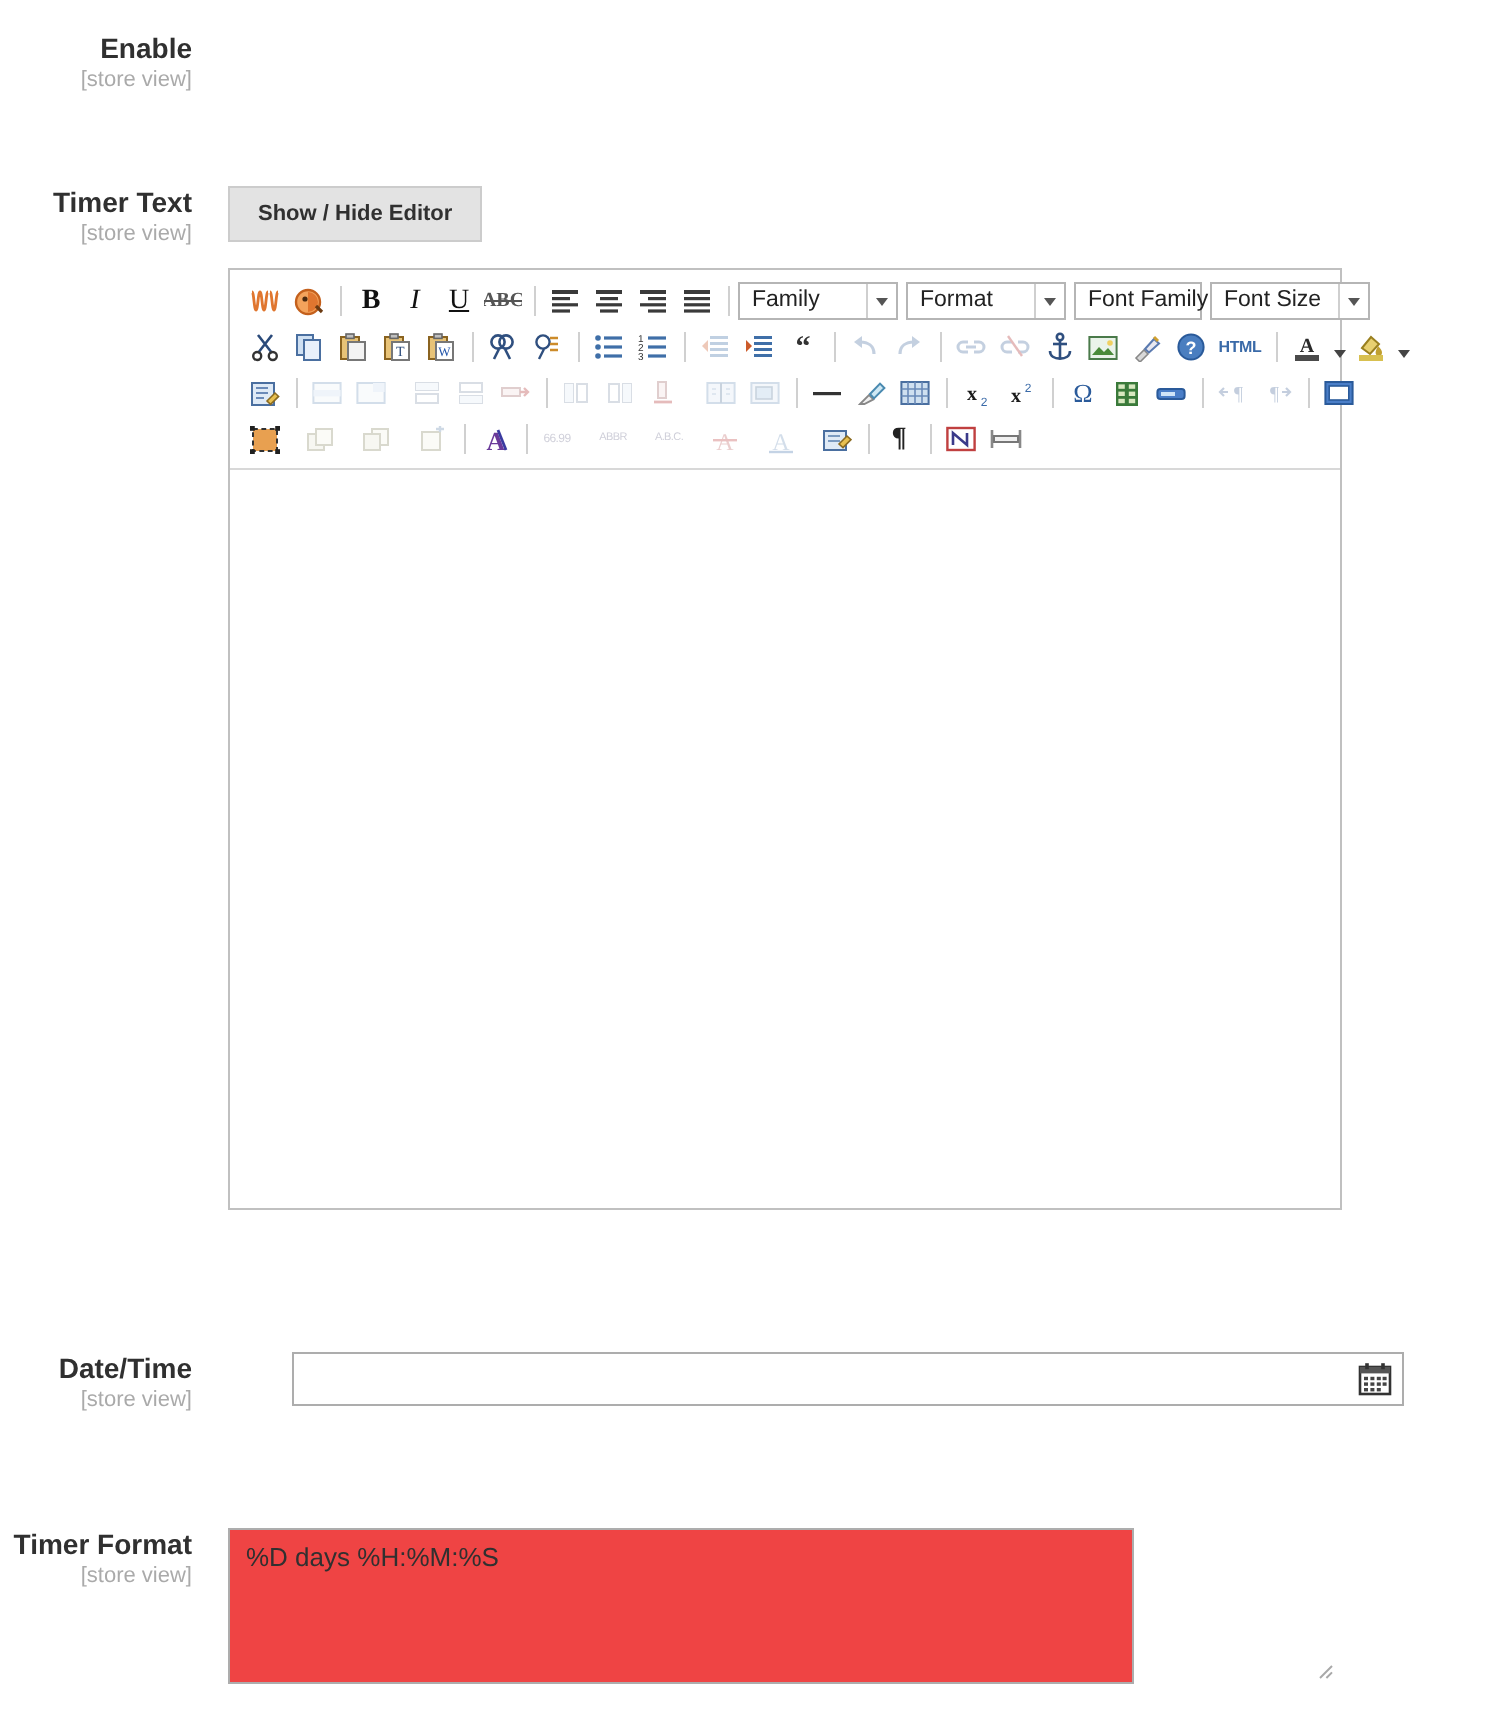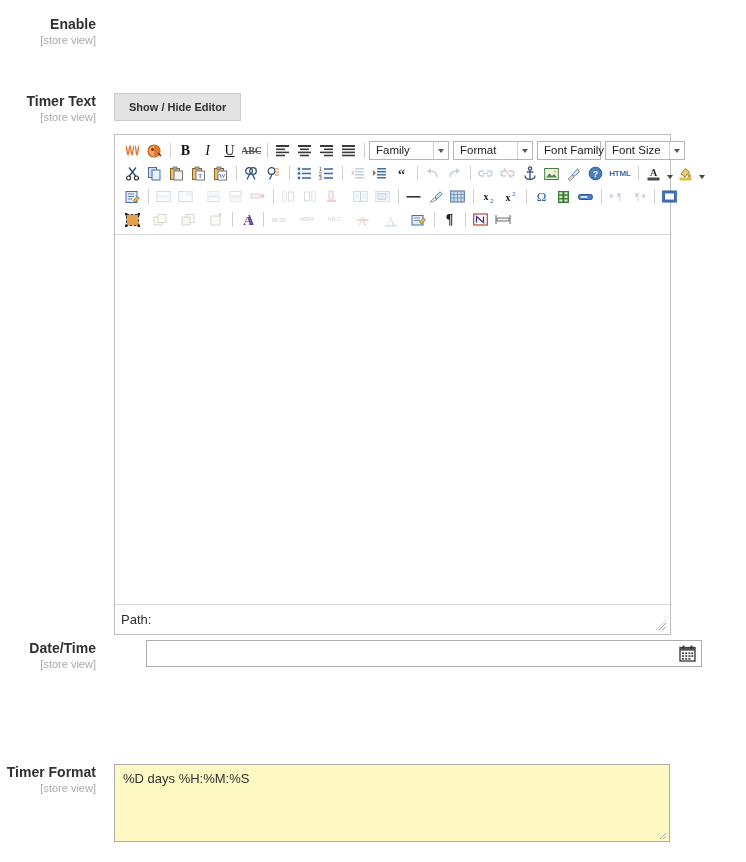--- a/index.html
+++ b/index.html
@@ -253,24 +253,24 @@
     justify-content: center;
     cursor: pointer;
   }
 
   
   .ta-wrap {
     position: relative;
     width: 556px;
   }
   .ta-wrap textarea {
-    width: 556px;
+    width: 453px;
     height: 78px;
     border: 1px solid #adadad;
-    background: #fef9c3;
+    background: #ef4444;
     padding: 6px 8px;
     font-size: 13px;
     font-family: "Liberation Sans", sans-serif;
     color: #303030;
     resize: none;
     outline: none;
     line-height: 1.3;
     display: block;
   }
   .ta-grip {
@@ -860,37 +860,25 @@
                 <path d="M1 2v9M15 2v9" stroke="#888" stroke-width="1.3"></path>
                 <rect x="2" y="5" width="12" height="3" fill="#f0f0f0" stroke="#777" stroke-width="1"></rect>
               </svg>
           </span>
         </div>
 
       </div>
 
       <div class="editor-body"></div>
 
-      <div class="editor-status">
-        <span>Path:</span>
-        <span class="resize-grip">
-          <svg width="12" height="12" viewBox="0 0 12 12">
-              <g stroke="#9a9a9a" stroke-width="1">
-                <path d="M11 4L4 11"></path>
-                <path d="M11 7.5L7.5 11"></path>
-                <path d="M11 1L1 11" opacity="0.45"></path>
-              </g>
-            </svg>
-        </span>
-      </div>
     </div>
   </div>
 </div>
 
-<div class="field-row" style="top:640px;gap:32px;">
+<div class="field-row" style="top:676px;gap:32px;">
   <div class="label-col">
     <span class="label-main">Date/Time</span>
     <span class="label-scope">[store view]</span>
   </div>
   <div class="control-col">
     <div class="input-wrap">
       <input type="text" value="" style="">
       <span class="cal-btn">
         <svg width="17" height="17" viewBox="0 0 17 17">
           <rect x="1" y="2.5" width="15" height="13.5" fill="#ffffff" stroke="#333" stroke-width="1.3"></rect>

